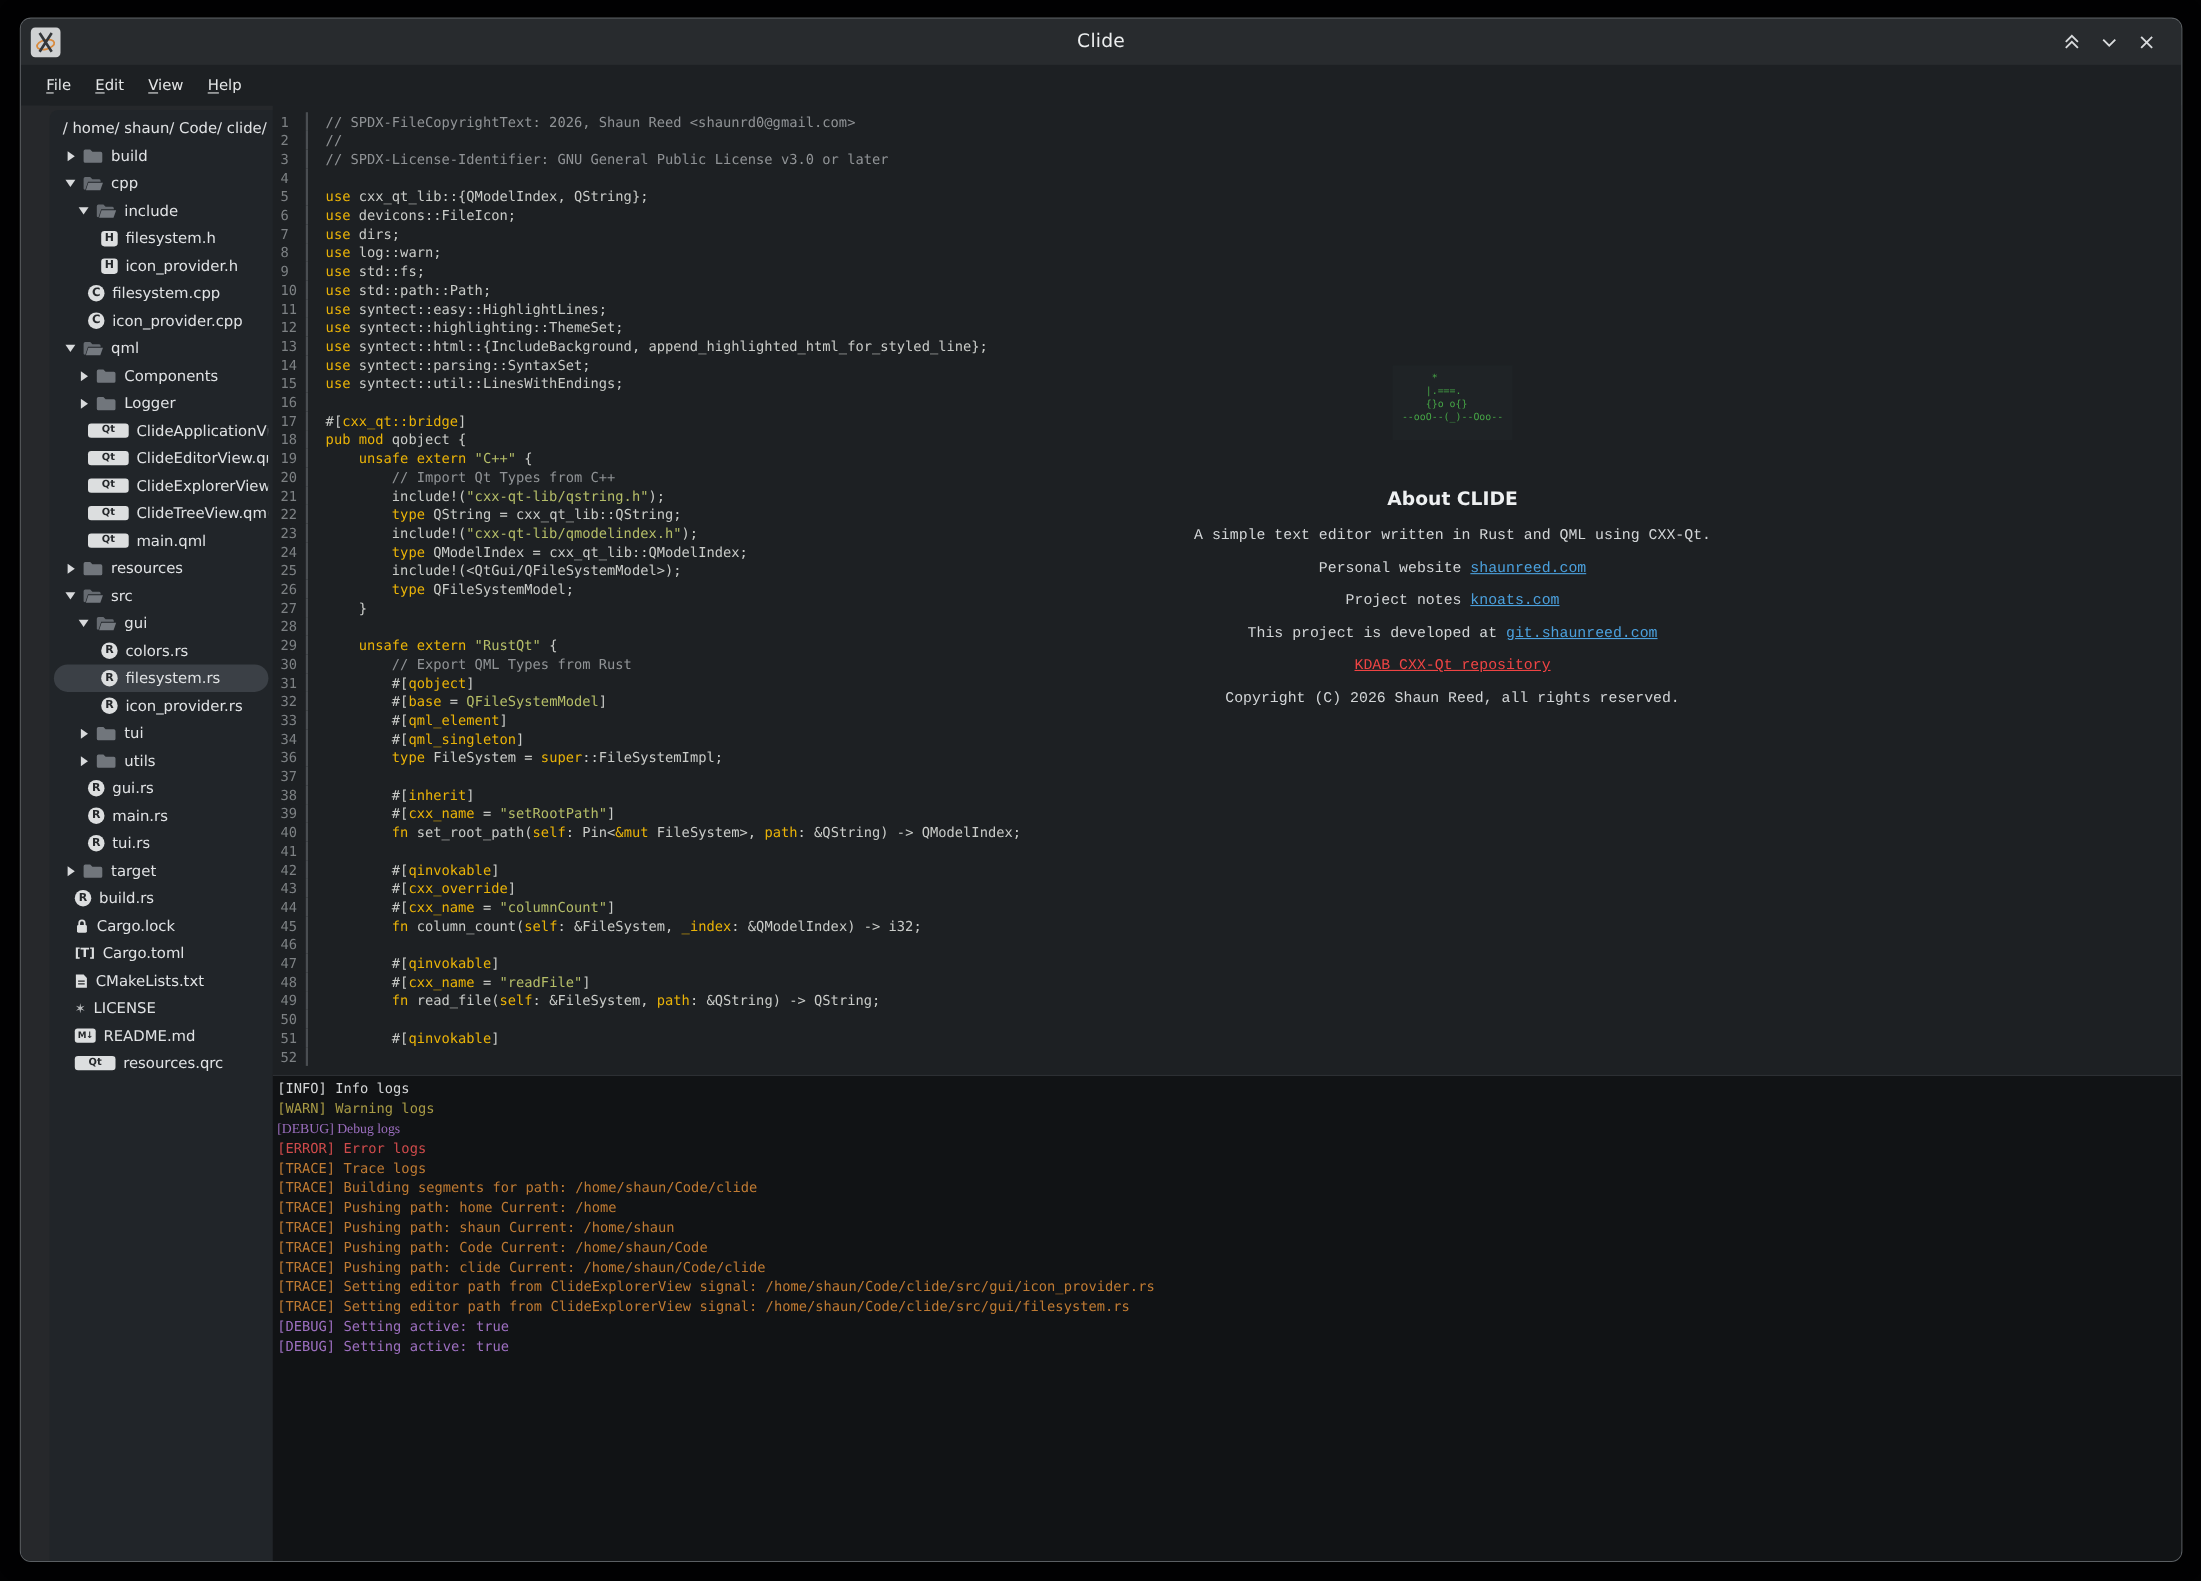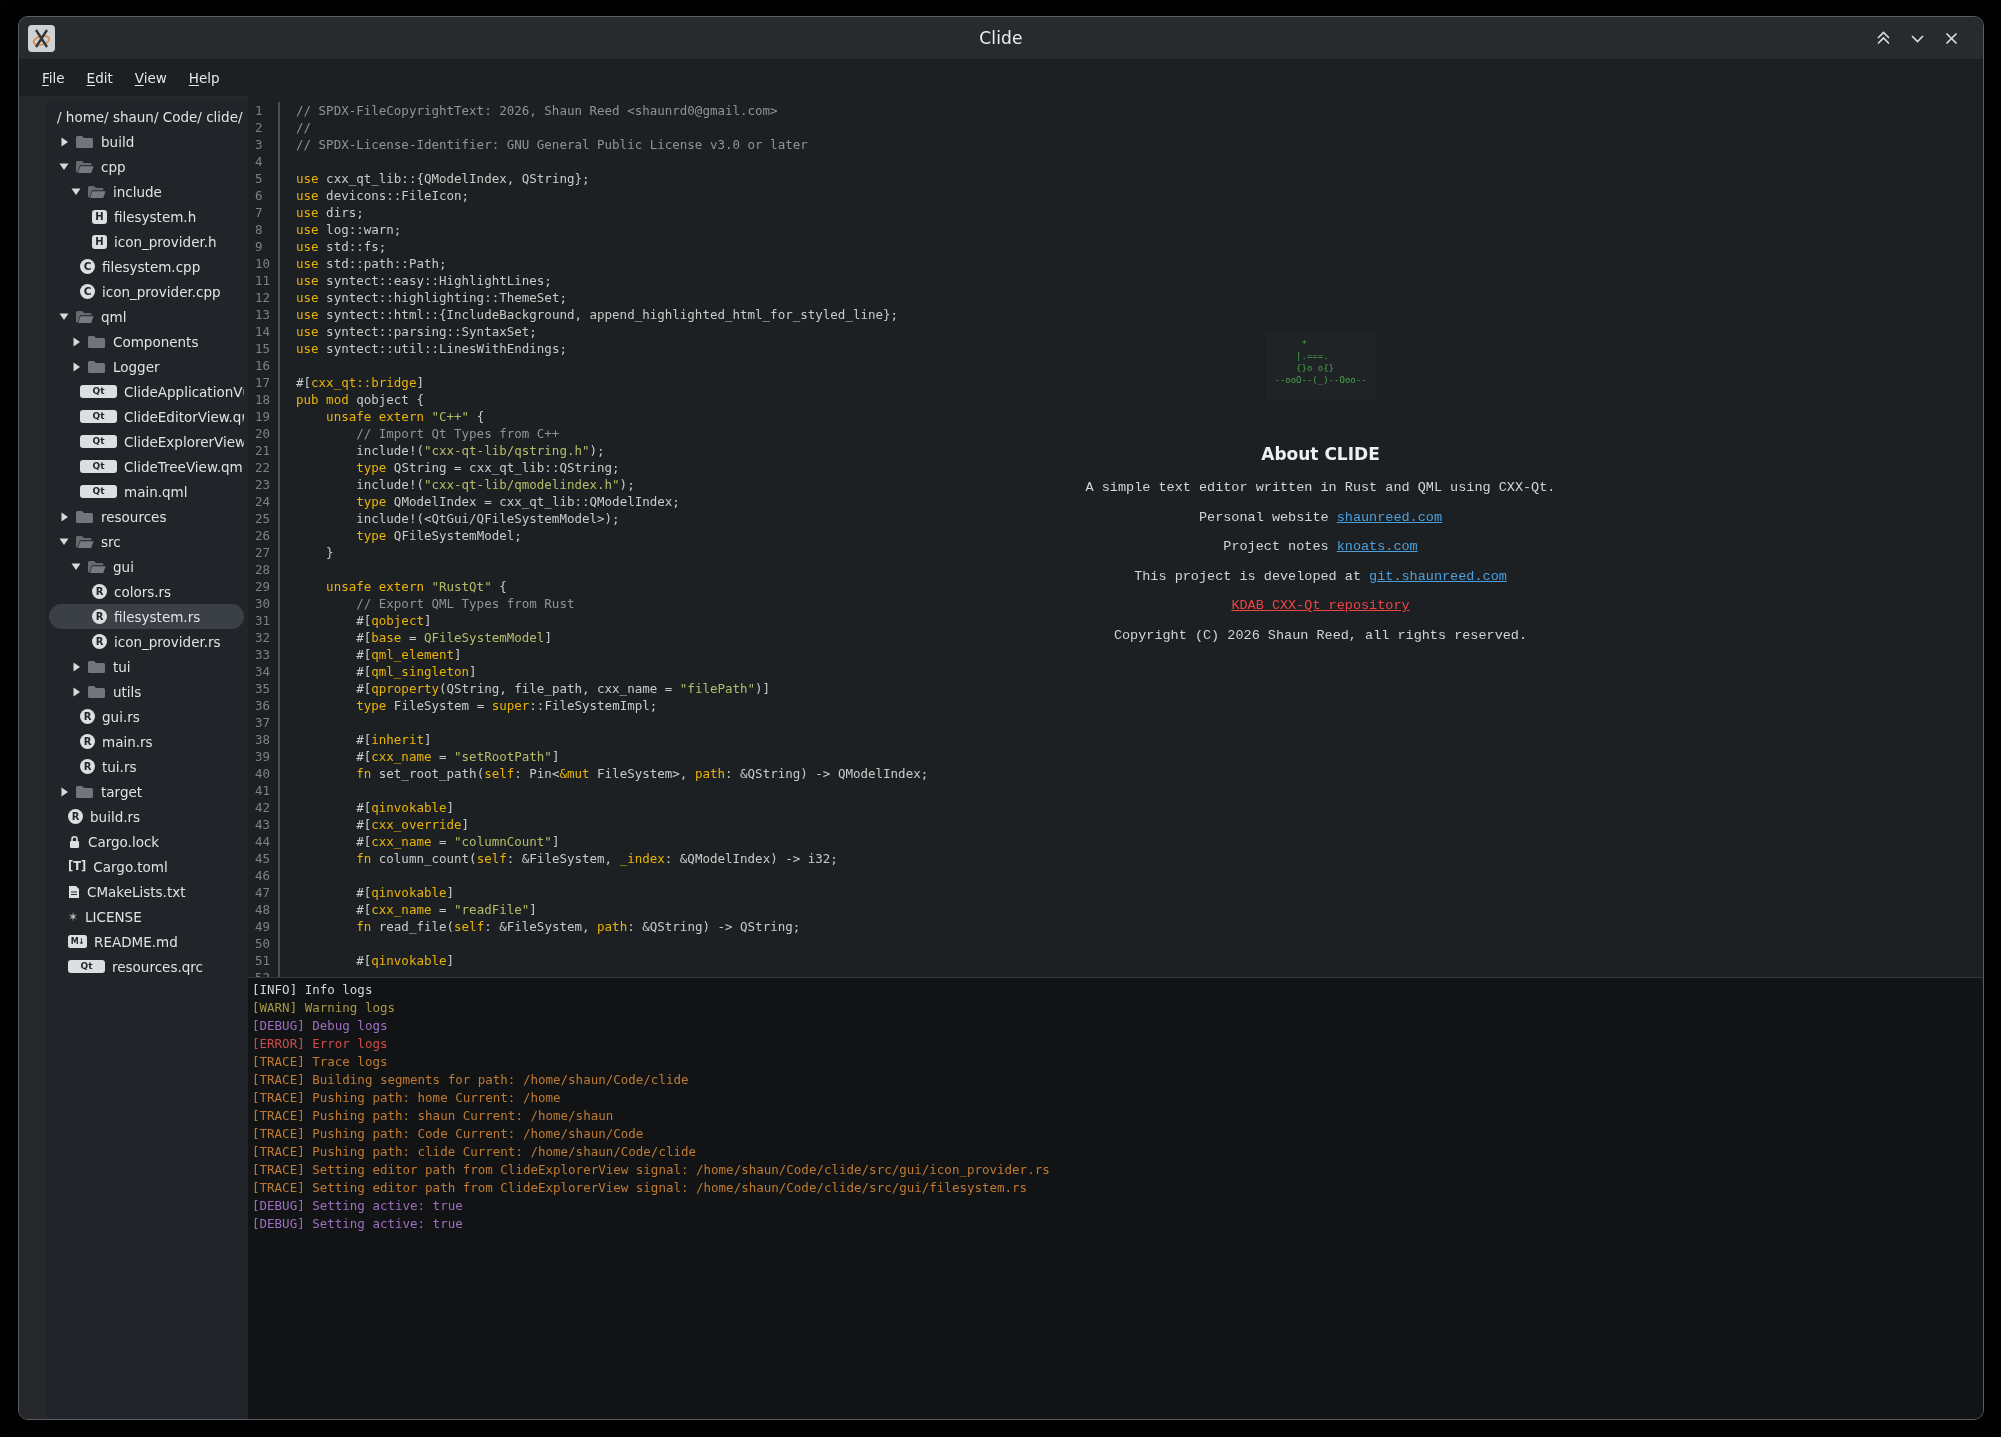--- a/index.html
+++ b/index.html
@@ -456,21 +456,20 @@
             <div class="code-line"><span class="lnum">25</span><span class="lcode"><span class="tok-p">        include!(&lt;QtGui/QFileSystemModel&gt;);</span></span></div>
             <div class="code-line"><span class="lnum">26</span><span class="lcode"><span class="tok-p">        </span><span class="tok-k">type </span><span class="tok-p">QFileSystemModel;</span></span></div>
             <div class="code-line"><span class="lnum">27</span><span class="lcode"><span class="tok-p">    }</span></span></div>
             <div class="code-line"><span class="lnum">28</span><span class="lcode"></span></div>
             <div class="code-line"><span class="lnum">29</span><span class="lcode"><span class="tok-p">    </span><span class="tok-k">unsafe extern </span><span class="tok-s">"RustQt"</span><span class="tok-p"> {</span></span></div>
             <div class="code-line"><span class="lnum">30</span><span class="lcode"><span class="tok-c">        // Export QML Types from Rust</span></span></div>
             <div class="code-line"><span class="lnum">31</span><span class="lcode"><span class="tok-p">        #[</span><span class="tok-k">qobject</span><span class="tok-p">]</span></span></div>
             <div class="code-line"><span class="lnum">32</span><span class="lcode"><span class="tok-p">        #[</span><span class="tok-k">base</span><span class="tok-p"> = </span><span class="tok-s">QFileSystemModel</span><span class="tok-p">]</span></span></div>
             <div class="code-line"><span class="lnum">33</span><span class="lcode"><span class="tok-p">        #[</span><span class="tok-k">qml_element</span><span class="tok-p">]</span></span></div>
             <div class="code-line"><span class="lnum">34</span><span class="lcode"><span class="tok-p">        #[</span><span class="tok-k">qml_singleton</span><span class="tok-p">]</span></span></div>
-            <div class="code-line"><span class="lnum">35</span><span class="lcode"><span class="tok-p">        #[</span><span class="tok-k">qproperty</span><span class="tok-p">(QString, file_path, cxx_name = </span><span class="tok-s">"filePath"</span><span class="tok-p">)]</span></span></div>
             <div class="code-line"><span class="lnum">36</span><span class="lcode"><span class="tok-p">        </span><span class="tok-k">type </span><span class="tok-p">FileSystem = </span><span class="tok-k">super</span><span class="tok-p">::FileSystemImpl;</span></span></div>
             <div class="code-line"><span class="lnum">37</span><span class="lcode"></span></div>
             <div class="code-line"><span class="lnum">38</span><span class="lcode"><span class="tok-p">        #[</span><span class="tok-k">inherit</span><span class="tok-p">]</span></span></div>
             <div class="code-line"><span class="lnum">39</span><span class="lcode"><span class="tok-p">        #[</span><span class="tok-k">cxx_name</span><span class="tok-p"> = </span><span class="tok-s">"setRootPath"</span><span class="tok-p">]</span></span></div>
             <div class="code-line"><span class="lnum">40</span><span class="lcode"><span class="tok-p">        </span><span class="tok-k">fn </span><span class="tok-p">set_root_path(</span><span class="tok-k">self</span><span class="tok-p">: Pin&lt;</span><span class="tok-k">&amp;mut </span><span class="tok-p">FileSystem&gt;, </span><span class="tok-k">path</span><span class="tok-p">: &amp;QString) -&gt; QModelIndex;</span></span></div>
             <div class="code-line"><span class="lnum">41</span><span class="lcode"></span></div>
             <div class="code-line"><span class="lnum">42</span><span class="lcode"><span class="tok-p">        #[</span><span class="tok-k">qinvokable</span><span class="tok-p">]</span></span></div>
             <div class="code-line"><span class="lnum">43</span><span class="lcode"><span class="tok-p">        #[</span><span class="tok-k">cxx_override</span><span class="tok-p">]</span></span></div>
             <div class="code-line"><span class="lnum">44</span><span class="lcode"><span class="tok-p">        #[</span><span class="tok-k">cxx_name</span><span class="tok-p"> = </span><span class="tok-s">"columnCount"</span><span class="tok-p">]</span></span></div>
             <div class="code-line"><span class="lnum">45</span><span class="lcode"><span class="tok-p">        </span><span class="tok-k">fn </span><span class="tok-p">column_count(</span><span class="tok-k">self</span><span class="tok-p">: &amp;FileSystem, </span><span class="tok-k">_index</span><span class="tok-p">: &amp;QModelIndex) -&gt; i32;</span></span></div>
@@ -496,21 +495,21 @@
               <div class="about-row">This project is developed at <span class="about-link" style="color: rgb(75, 160, 221);">git.shaunreed.com</span></div>
               <div class="about-row"><span class="about-link" style="color: #ef4444; text-align: center;">KDAB CXX-Qt repository</span></div>
             </div>
           <div id="about-copyright" class="about-row">Copyright (C) 2026 Shaun Reed, all rights reserved.</div>
         </div>
       </div>
 
       <div id="log">
           <div class="log-line" style="color: rgb(212, 214, 215);">[INFO] Info logs</div>
           <div class="log-line" style="color: rgb(168, 154, 69);">[WARN] Warning logs</div>
-          <div class="log-line" style="color: rgb(157, 111, 192);">[DEBUG] Debug logs</div>
+          <div class="log-line" style="color: rgb(157, 111, 192); font-family: Liberation Serif, serif;">[DEBUG] Debug logs</div>
           <div class="log-line" style="color: rgb(207, 75, 75);">[ERROR] Error logs</div>
           <div class="log-line" style="color: rgb(192, 123, 51);">[TRACE] Trace logs</div>
           <div class="log-line" style="color: rgb(192, 123, 51);">[TRACE] Building segments for path: /home/shaun/Code/clide</div>
           <div class="log-line" style="color: rgb(192, 123, 51);">[TRACE] Pushing path: home Current: /home</div>
           <div class="log-line" style="color: rgb(192, 123, 51);">[TRACE] Pushing path: shaun Current: /home/shaun</div>
           <div class="log-line" style="color: rgb(192, 123, 51);">[TRACE] Pushing path: Code Current: /home/shaun/Code</div>
           <div class="log-line" style="color: rgb(192, 123, 51);">[TRACE] Pushing path: clide Current: /home/shaun/Code/clide</div>
           <div class="log-line" style="color: rgb(192, 123, 51);">[TRACE] Setting editor path from ClideExplorerView signal: /home/shaun/Code/clide/src/gui/icon_provider.rs</div>
           <div class="log-line" style="color: rgb(192, 123, 51);">[TRACE] Setting editor path from ClideExplorerView signal: /home/shaun/Code/clide/src/gui/filesystem.rs</div>
           <div class="log-line" style="color: rgb(157, 111, 192);">[DEBUG] Setting active: true</div>

